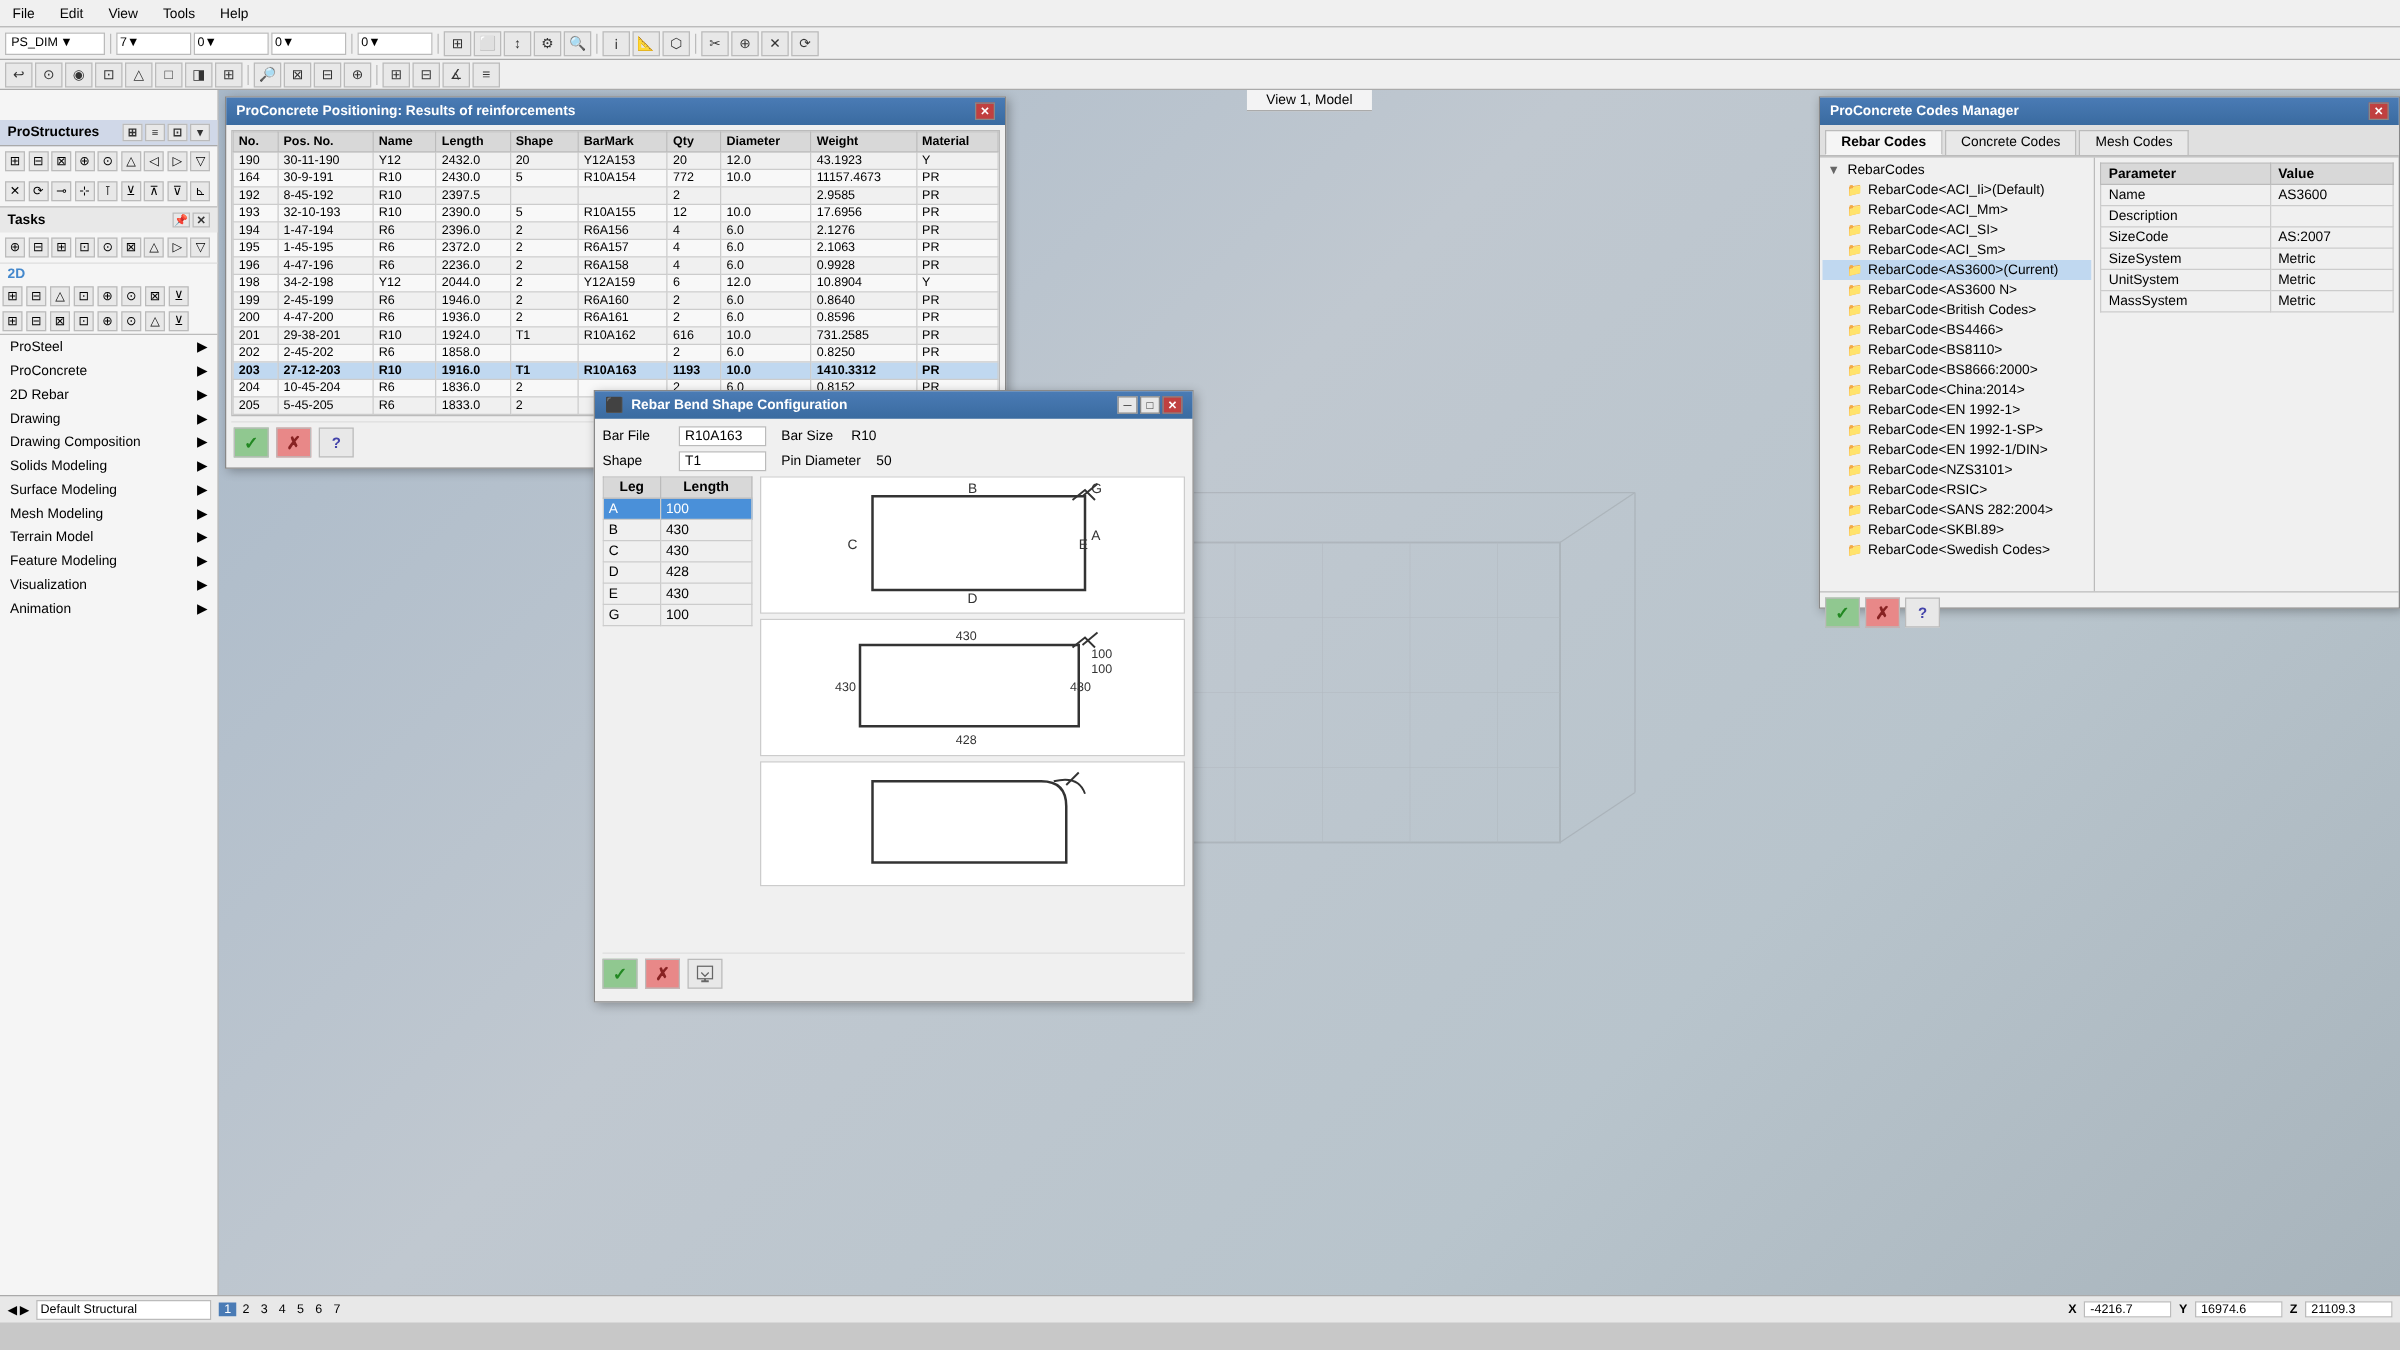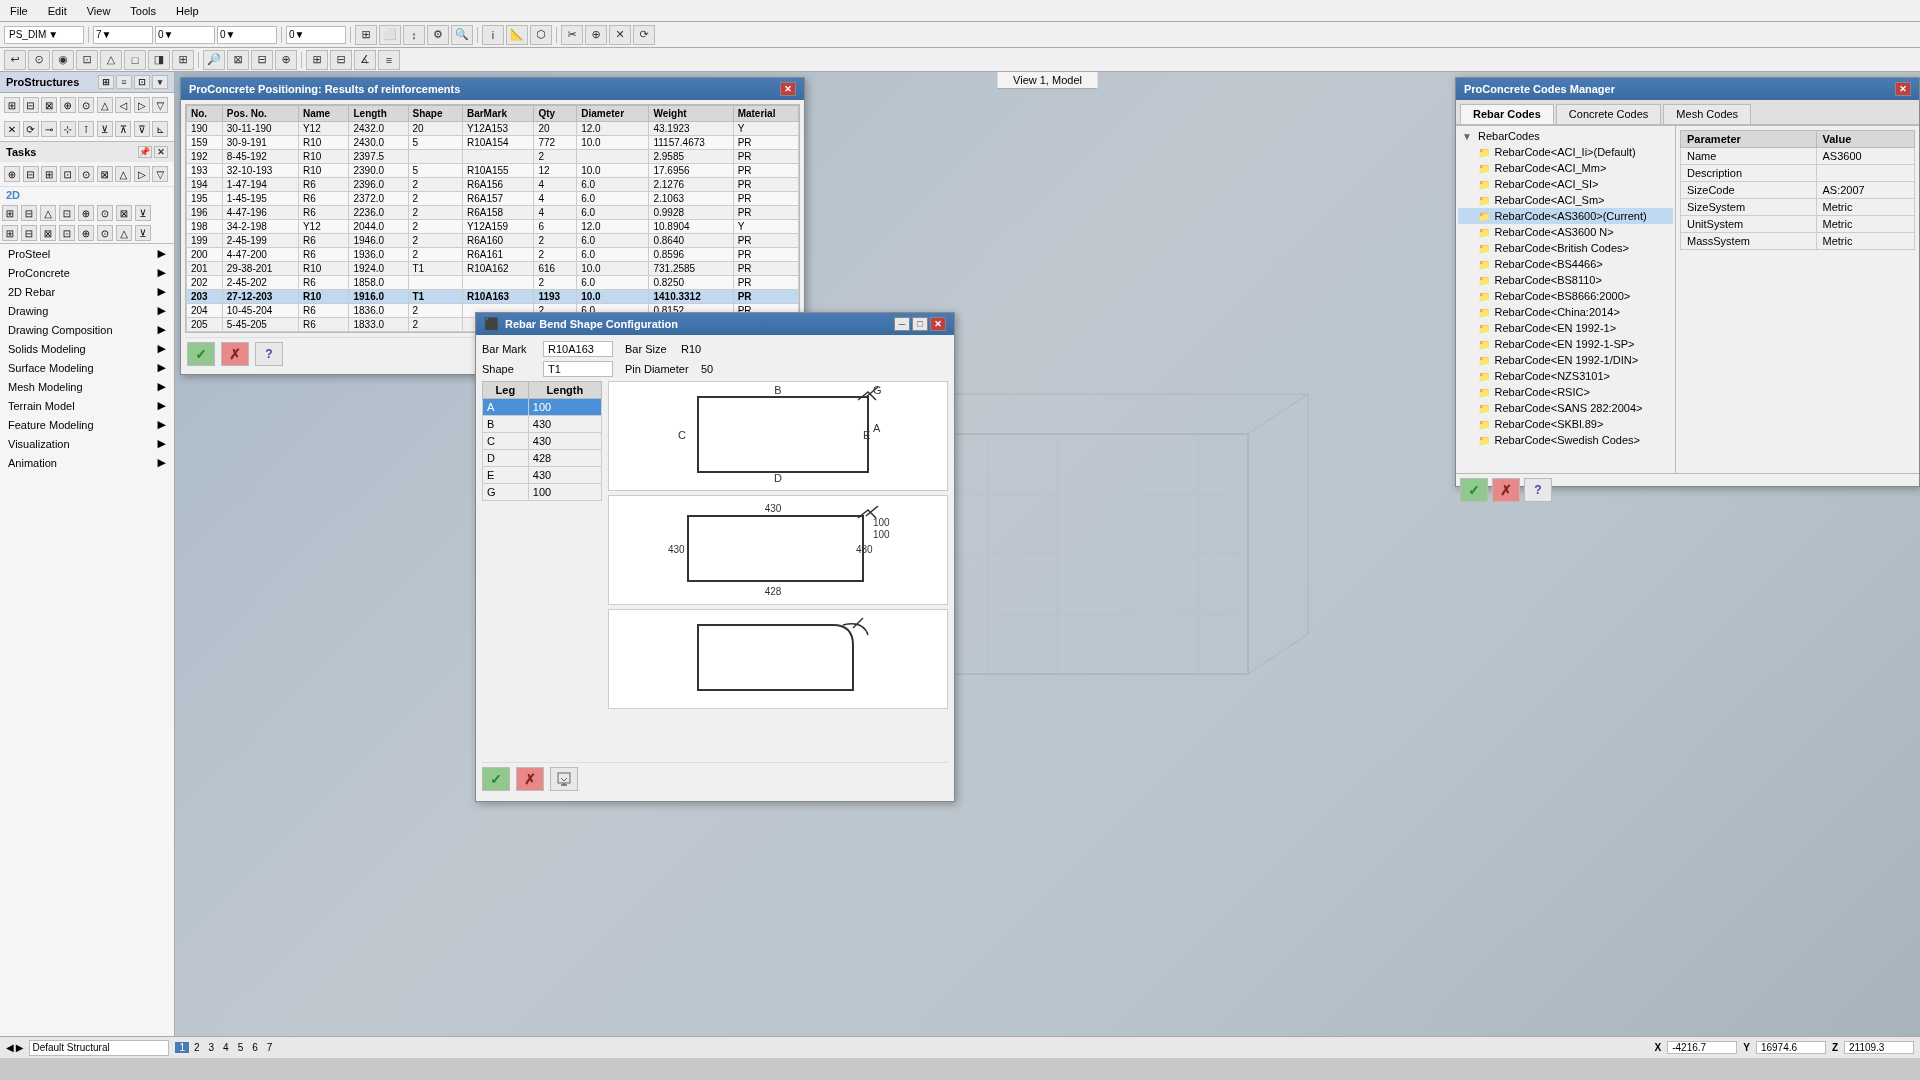--- a/index.html
+++ b/index.html
@@ -112,21 +112,21 @@
   <div class="icon-btn">⊞</div>
   <div class="icon-btn">⊟</div>
   <div class="icon-btn">∡</div>
   <div class="icon-btn">≡</div>
 </div>
 
 <div style="display: flex; height: calc(1080px - 94px - 22px); position: relative;">
 
   <div class="left-panel" style="width: 175px; flex-shrink: 0;">
 
-    <div style="background: #d0d8e8; padding: 3px 6px; font-size: 11px; font-weight: bold; border-bottom: 1px solid #aaa; display: flex; align-items: center; justify-content: space-between;">
+    <div style="background: #d0d8e8; padding: 3px 6px; font-size: 11px; font-weight: bold; border-bottom: 1px solid #aaa; display: flex; align-items: center; justify-content: space-between; margin-top: 24px;">
       <span>ProStructures</span>
       <div style="display: flex; gap: 2px;">
         <div class="icon-btn" style="width:16px; height:14px; font-size:9px;">⊞</div>
         <div class="icon-btn" style="width:16px; height:14px; font-size:9px;">≡</div>
         <div class="icon-btn" style="width:16px; height:14px; font-size:9px;">⊡</div>
         <div class="icon-btn" style="width:16px; height:14px; font-size:9px;">▾</div>
       </div>
     </div>
 
     <div style="padding: 4px; display: grid; grid-template-columns: repeat(9, 1fr); gap: 1px;">
@@ -308,21 +308,21 @@
                   <td>Y12</td>
                   <td>2432.0</td>
                   <td>20</td>
                   <td>Y12A153</td>
                   <td>20</td>
                   <td>12.0</td>
                   <td>43.1923</td>
                   <td>Y</td>
                 </tr>
                 <tr>
-                  <td>159</td>
+                  <td>164</td>
                   <td>30-9-191</td>
                   <td>R10</td>
                   <td>2430.0</td>
                   <td>5</td>
                   <td>R10A154</td>
                   <td>772</td>
                   <td>10.0</td>
                   <td>11157.4673</td>
                   <td>PR</td>
                 </tr>
@@ -502,21 +502,21 @@
         <div class="dialog-titlebar-btns">
           <div class="dialog-btn" style="background:#e8e8e8; color:#333;">─</div>
           <div class="dialog-btn" style="background:#e8e8e8; color:#333;">□</div>
           <div class="dialog-btn close">✕</div>
         </div>
       </div>
       <div style="padding: 6px; display: flex; flex-direction: column; gap: 4px; height: calc(100% - 26px);">
 
         <div style="display: flex; gap: 12px; align-items: center;">
           <div style="display: flex; align-items: center; gap: 6px;">
-            <span style="font-size:11px; min-width:55px;">Bar Mark</span>
+            <span style="font-size:11px; min-width:55px;">Bar File</span>
             <div style="background: white; border: 1px solid #bbb; padding: 1px 4px; font-size:11px; min-width:70px;">
               <span>R10A163</span>
             </div>
           </div>
           <div style="display: flex; align-items: center; gap: 6px;">
             <span style="font-size:11px; min-width:50px;">Bar Size</span>
             <div style="font-size:11px; min-width:40px;">
               <span>R10</span>
             </div>
           </div>

